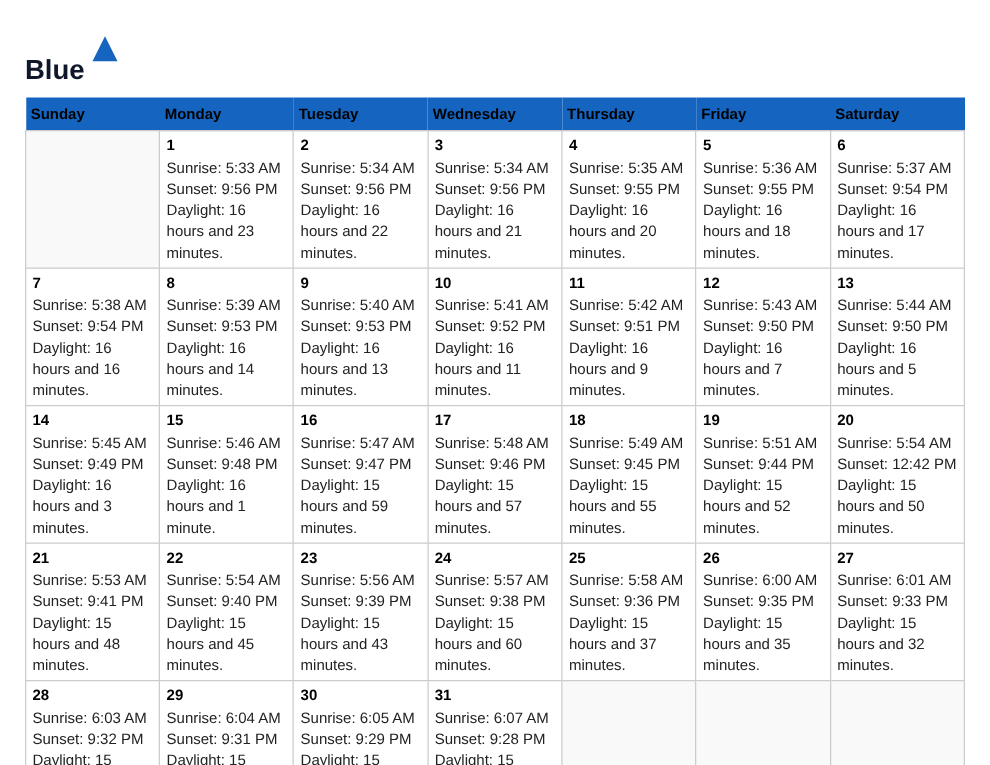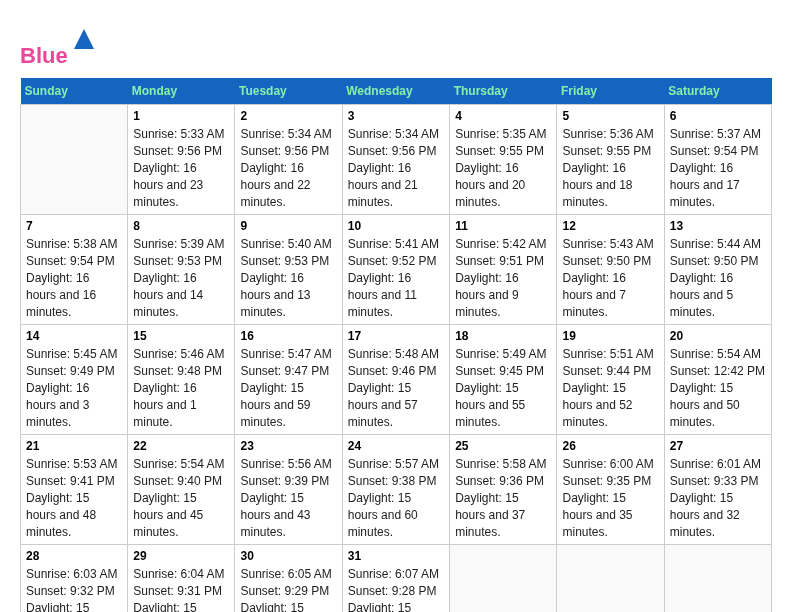--- a/index.html
+++ b/index.html
@@ -20,21 +20,21 @@
       display: flex;
       flex-direction: column;
       align-items: flex-start;
     }
     .logo-text {
       font-size: 22px;
       font-weight: bold;
       color: #1a1a2e;
       line-height: 1.1;
     }
-    .logo-text .blue { color: #ec4899; }
+    .logo-text .blue { color: #0f172a; }
     .title-section {
       text-align: right;
     }
     .month-title {
       font-size: 42px;
       font-weight: bold;
       color: #1a1a2e;
       line-height: 1.1;
     }
     .location {
@@ -42,21 +42,21 @@
       color: #333;
       margin-top: 2px;
     }
     table {
       width: 100%;
       border-collapse: collapse;
       font-size: 11px;
     }
     thead th {
       background: #1565c0;
-      color: #86efac;
+      color: #000000;
       padding: 6px 4px;
       text-align: left;
       font-size: 12px;
       font-weight: bold;
     }
     tbody td {
       border: 1px solid #ccc;
       padding: 4px 5px;
       vertical-align: top;
       min-height: 80px;

